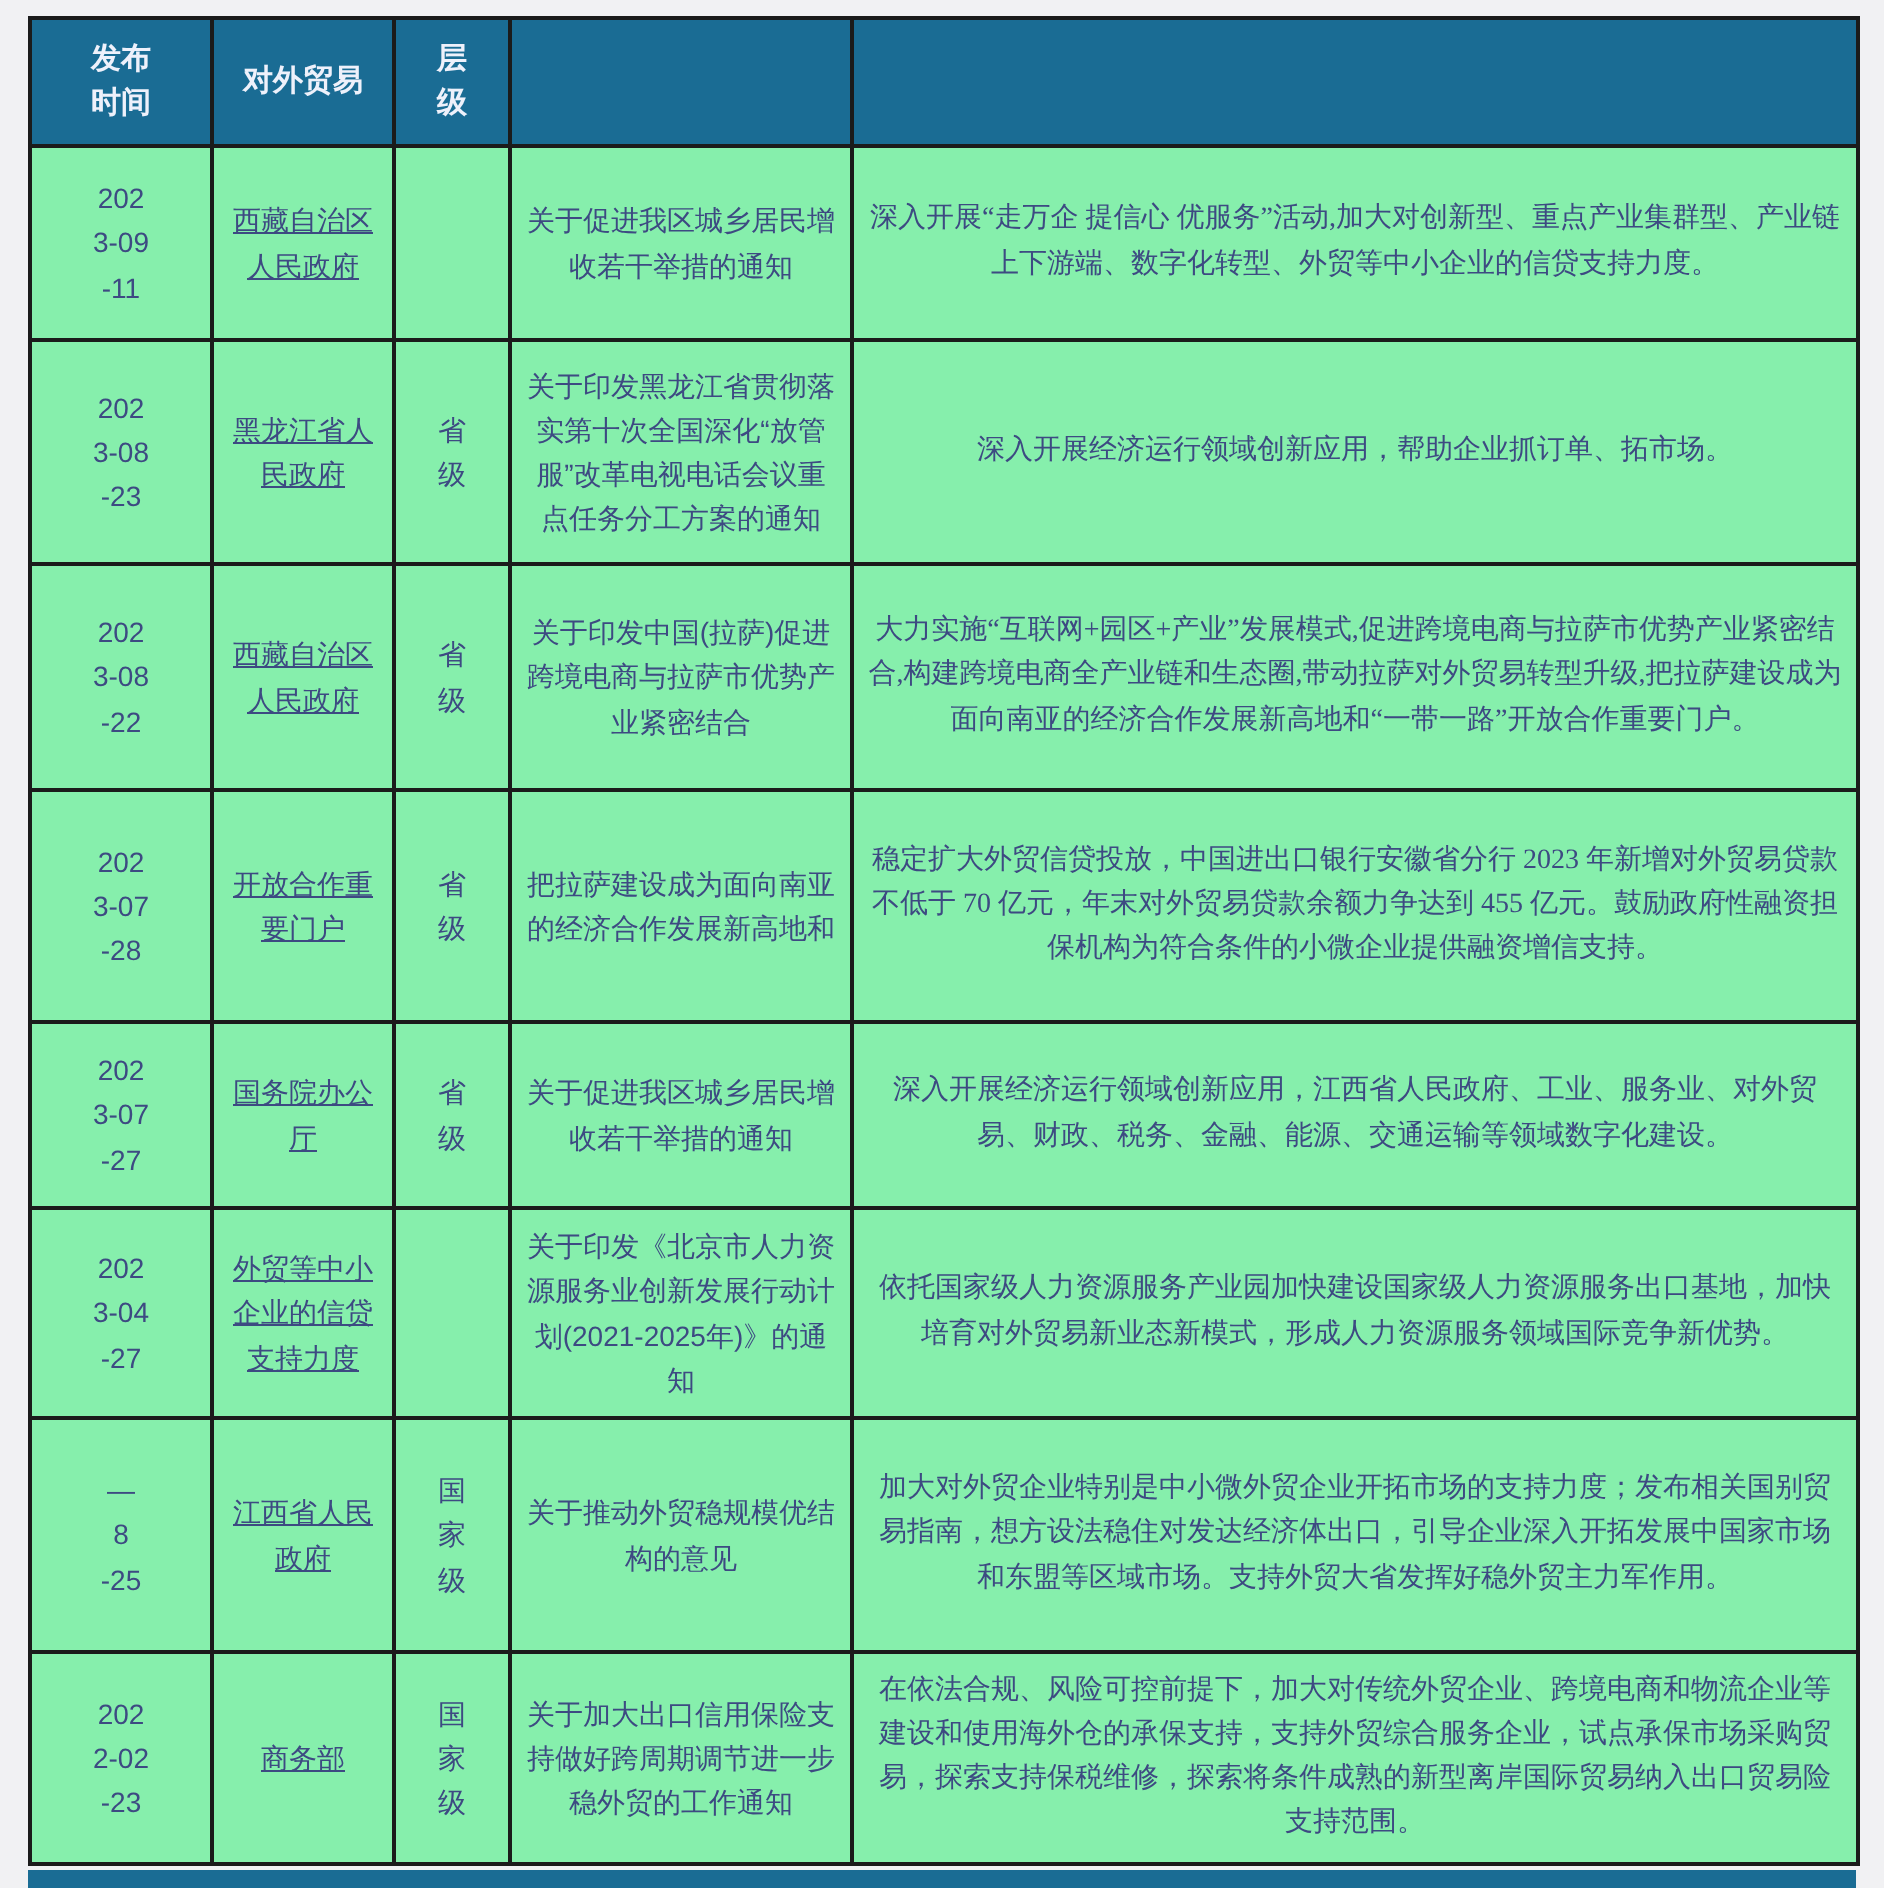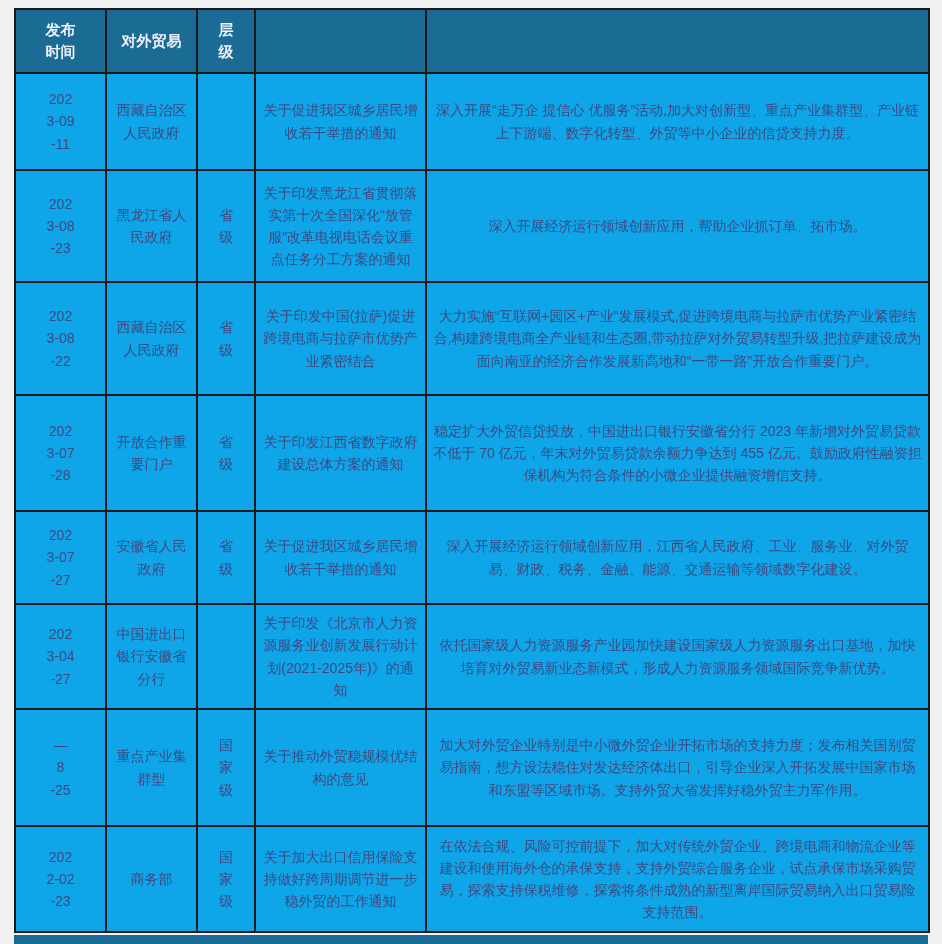--- a/index.html
+++ b/index.html
@@ -15,21 +15,21 @@
     background: #f1f1f3;
     overflow: hidden;
   }
   table.policy {
     position: absolute;
     left: 14px;
     top: 8px;
     width: 914px;
     border-collapse: collapse;
     table-layout: fixed;
-    background: #0ea5e9;
+    background: #86efac;
   }
   table.policy th, table.policy td {
     border: 2px solid #1b1b1b;
     text-align: center;
     vertical-align: middle;
     word-break: break-all;
   }
   table.policy thead th {
     background: #1a6c94;
     color: #eef1fb;
@@ -40,23 +40,23 @@
     height: 60px;
   }
   table.policy td {
     color: #3d4a82;
     font-size: 14px;
     line-height: 1.58;
     padding: 4px 6px;
   }
   td.c-date   { white-space: pre-line; padding: 4px 10px; }
   td.c-level  { white-space: pre-line; }
-  td.c-dept   { padding: 4px 12px; }
+  td.c-dept   { padding: 4px 12px; text-decoration: underline; }
   td.c-title  { padding: 4px 8px; }
-  td.c-content{ padding: 4px 10px; }
+  td.c-content{ padding: 4px 10px; font-family: Liberation Serif, serif; }
 
   tbody tr:nth-child(1) { height: 97px; }
   tbody tr:nth-child(2) { height: 112px; }
   tbody tr:nth-child(3) { height: 113px; }
   tbody tr:nth-child(4) { height: 116px; }
   tbody tr:nth-child(5) { height: 93px; }
   tbody tr:nth-child(6) { height: 105px; }
   tbody tr:nth-child(7) { height: 117px; }
   tbody tr:nth-child(8) { height: 106px; }
 
@@ -122,47 +122,47 @@
         <td class="c-title">关于印发中国(拉萨)促进跨境电商与拉萨市优势产业紧密结合</td>
         <td class="c-content">大力实施“互联网+园区+产业”发展模式,促进跨境电商与拉萨市优势产业紧密结合,构建跨境电商全产业链和生态圈,带动拉萨对外贸易转型升级,把拉萨建设成为面向南亚的经济合作发展新高地和“一带一路”开放合作重要门户。</td>
       </tr>
       <tr>
         <td class="c-date">202
 3-07
 -28</td>
         <td class="c-dept">开放合作重要门户</td>
         <td class="c-level">省
 级</td>
-        <td class="c-title">关于印发江西省数字政府建设总体方案的通知</td>
+        <td class="c-title">把拉萨建设成为面向南亚的经济合作发展新高地和</td>
         <td class="c-content">稳定扩大外贸信贷投放，中国进出口银行安徽省分行 2023 年新增对外贸易贷款不低于 70 亿元，年末对外贸易贷款余额力争达到 455 亿元。鼓励政府性融资担保机构为符合条件的小微企业提供融资增信支持。</td>
       </tr>
       <tr>
         <td class="c-date">202
 3-07
 -27</td>
-        <td class="c-dept">安徽省人民政府</td>
+        <td class="c-dept">国务院办公厅</td>
         <td class="c-level">省
 级</td>
         <td class="c-title">关于促进我区城乡居民增收若干举措的通知</td>
         <td class="c-content">深入开展经济运行领域创新应用，江西省人民政府、工业、服务业、对外贸易、财政、税务、金融、能源、交通运输等领域数字化建设。</td>
       </tr>
       <tr>
         <td class="c-date">202
 3-04
 -27</td>
-        <td class="c-dept">中国进出口银行安徽省分行</td>
+        <td class="c-dept">外贸等中小企业的信贷支持力度</td>
         <td class="c-level"></td>
         <td class="c-title">关于印发《北京市人力资源服务业创新发展行动计划(2021-2025年)》的通知</td>
         <td class="c-content">依托国家级人力资源服务产业园加快建设国家级人力资源服务出口基地，加快培育对外贸易新业态新模式，形成人力资源服务领域国际竞争新优势。</td>
       </tr>
       <tr>
         <td class="c-date">—
 8
 -25</td>
-        <td class="c-dept">重点产业集群型</td>
+        <td class="c-dept">江西省人民政府</td>
         <td class="c-level">国
 家
 级</td>
         <td class="c-title">关于推动外贸稳规模优结构的意见</td>
         <td class="c-content">加大对外贸企业特别是中小微外贸企业开拓市场的支持力度；发布相关国别贸易指南，想方设法稳住对发达经济体出口，引导企业深入开拓发展中国家市场和东盟等区域市场。支持外贸大省发挥好稳外贸主力军作用。</td>
       </tr>
       <tr>
         <td class="c-date">202
 2-02
 -23</td>

